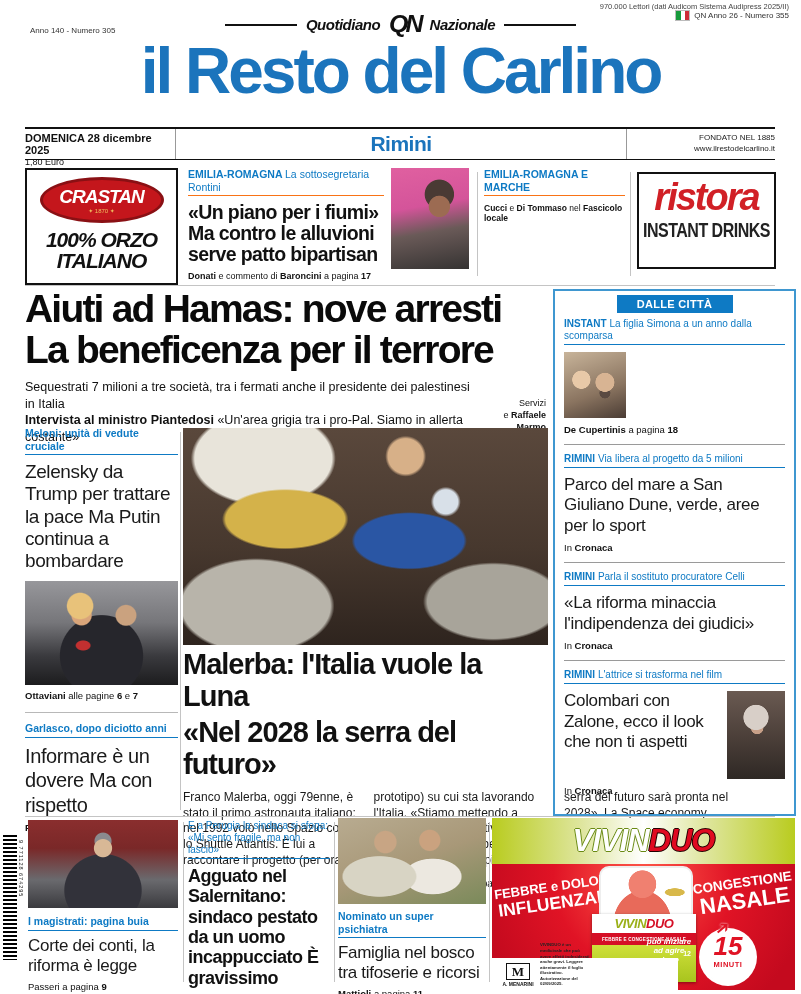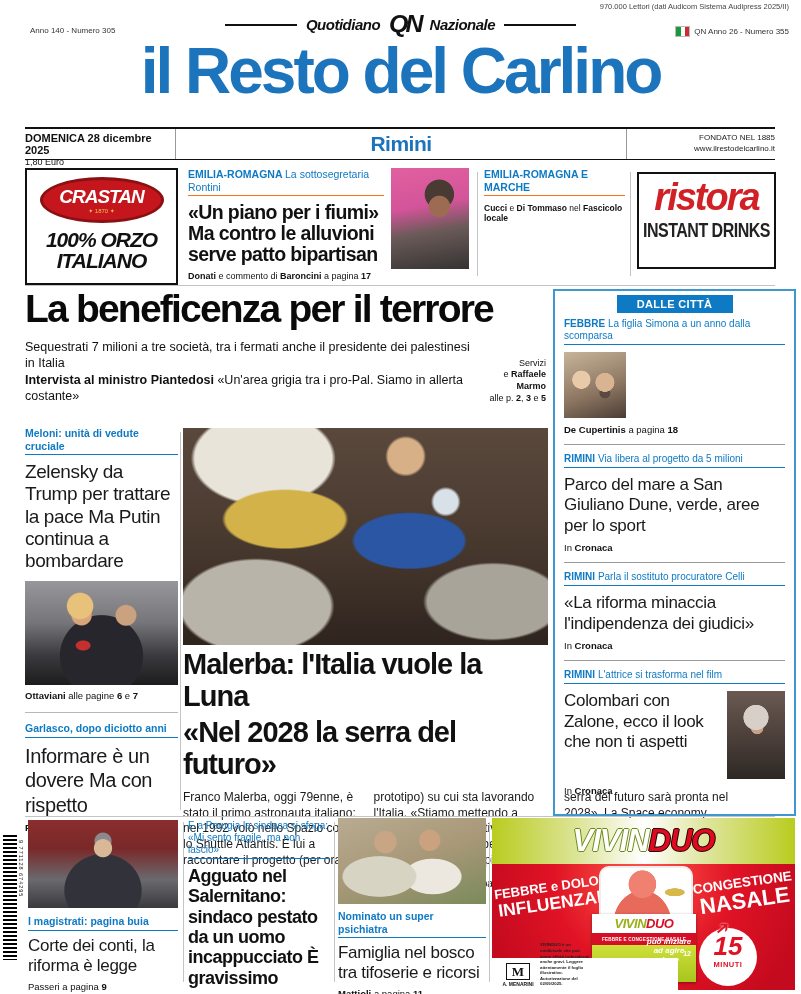--- a/index.html
+++ b/index.html
@@ -4,21 +4,21 @@
 <style>
   html,body{margin:0;padding:0;background:#e8e8e8}
   #page{width:801px;height:994px;position:relative;background:#fff;font-family:"Liberation Sans",sans-serif;color:#111;overflow:hidden;margin:0 auto}
   
   .audience{position:absolute;top:2px;right:12px;font-size:7.5px;color:#444}
   .brandrow{position:absolute;top:10px;left:0;right:0;display:flex;justify-content:center;align-items:center;gap:9px}
   .brandrow .rule{width:72px;height:2px;background:#111}
   .q-label{font-size:15px;font-weight:800;font-style:italic;letter-spacing:-.5px}
   .qn-logo{font-size:25px;font-weight:900;font-style:italic;letter-spacing:-3px;transform:scaleY(.92)}
   .left-info{position:absolute;top:26px;left:30px;font-size:8px;color:#333}
-  .right-info{position:absolute;top:26px;right:12px;font-size:8px;color:#333;display:flex;gap:4px;align-items:center}
+  .right-info{position:absolute;top:10px;right:12px;font-size:8px;color:#333;display:flex;gap:4px;align-items:center}
   .flag{display:inline-flex;width:13px;height:9px;border:1px solid #bbb}
   .flag i{flex:1}.flag .fg{background:#179a3c}.flag .fw{background:#fff}.flag .fr{background:#ce2b37}
   
   .masthead{position:absolute;top:30px;left:0;right:0;text-align:center;font-size:64px;font-weight:800;letter-spacing:-3px;color:#1b74bc;line-height:1.3}
   
   .dateline{position:absolute;top:127px;left:25px;width:750px;height:33px;border-top:2px solid #111;border-bottom:1px solid #111;display:flex;box-sizing:border-box}
   .dl-left{width:150px;padding-top:3px}
   .dl-date{font-size:11px;font-weight:800}
   .dl-price{font-size:9px;margin-top:1px}
   .dl-mid{flex:1;border-left:1px solid #999;border-right:1px solid #999;display:flex;align-items:center;justify-content:center}
@@ -225,20 +225,21 @@
   <div class="vrule" style="left:630px;top:172px;height:104px"></div>
 
   <div class="ristora">
     <div class="ristora-brand">ristora</div>
     <div class="ristora-claim">INSTANT DRINKS</div>
   </div>
 
   <div class="hrule" style="top:285px;left:25px;width:750px"></div>
 
   <div class="lead">
+    <div class="lead-h">Aiuti ad Hamas: nove arresti</div>
     <div class="lead-h">La beneficenza per il terrore</div>
     <div class="lead-sub">
       <div class="ls-main">
         <div>Sequestrati 7 milioni a tre società, tra i fermati anche il presidente dei palestinesi in Italia</div>
         <div><span style="font-weight: 700;">Intervista al ministro Piantedosi </span><span>«Un'area grigia tra i pro-Pal. Siamo in allerta costante»</span></div>
       </div>
       <div class="ls-services"><span>Servizi
 e </span><span style="font-weight: 700;">Raffaele Marmo</span><span>
 alle p. </span><span style="font-weight: 700;">2</span><span>, </span><span style="font-weight: 700;">3</span><span> e </span><span style="font-weight: 700;">5</span></div>
     </div>
@@ -266,21 +267,21 @@
       <span> </span>
       <span>adattiva per piante e ortaggi da sperimentare proprio sulla luna – spiega –. La serra del futuro sarà pronta nel 2028». La Space economy italiana ha un giro d'affari di otto miliardi.</span>
     </div>
     <div class="mal-by"><span style="font-weight: 700;">Bartolomei</span><span> alle pagine </span><span style="font-weight: 700;">12</span><span> e </span><span style="font-weight: 700;">13</span></div>
   </div>
 
   <div class="dalle">
     <div class="dalle-badge">DALLE CITTÀ</div>
 
     <div>
-      <div class="d-kicker"><span style="font-weight: 700;">FEBBRE </span><span>La figlia Simona a un anno dalla scomparsa</span></div>
+      <div class="d-kicker"><span style="font-weight: 700;">INSTANT </span><span>La figlia Simona a un anno dalla scomparsa</span></div>
       <div class="d-row">
         <div class="photo ph-bol"></div>
       </div>
       <div class="d-by"><span style="font-weight: 700;">De Cupertinis</span><span> a pagina </span><span style="font-weight: 700;">18</span></div>
     </div>
     <div class="d-hr"></div>
 
     <div>
       <div class="d-kicker"><span style="font-weight: 700;">RIMINI </span><span>Via libera al progetto da 5 milioni</span></div>
       <div class="d-head">Parco del mare a San Giuliano Dune, verde, aree per lo sport</div>

